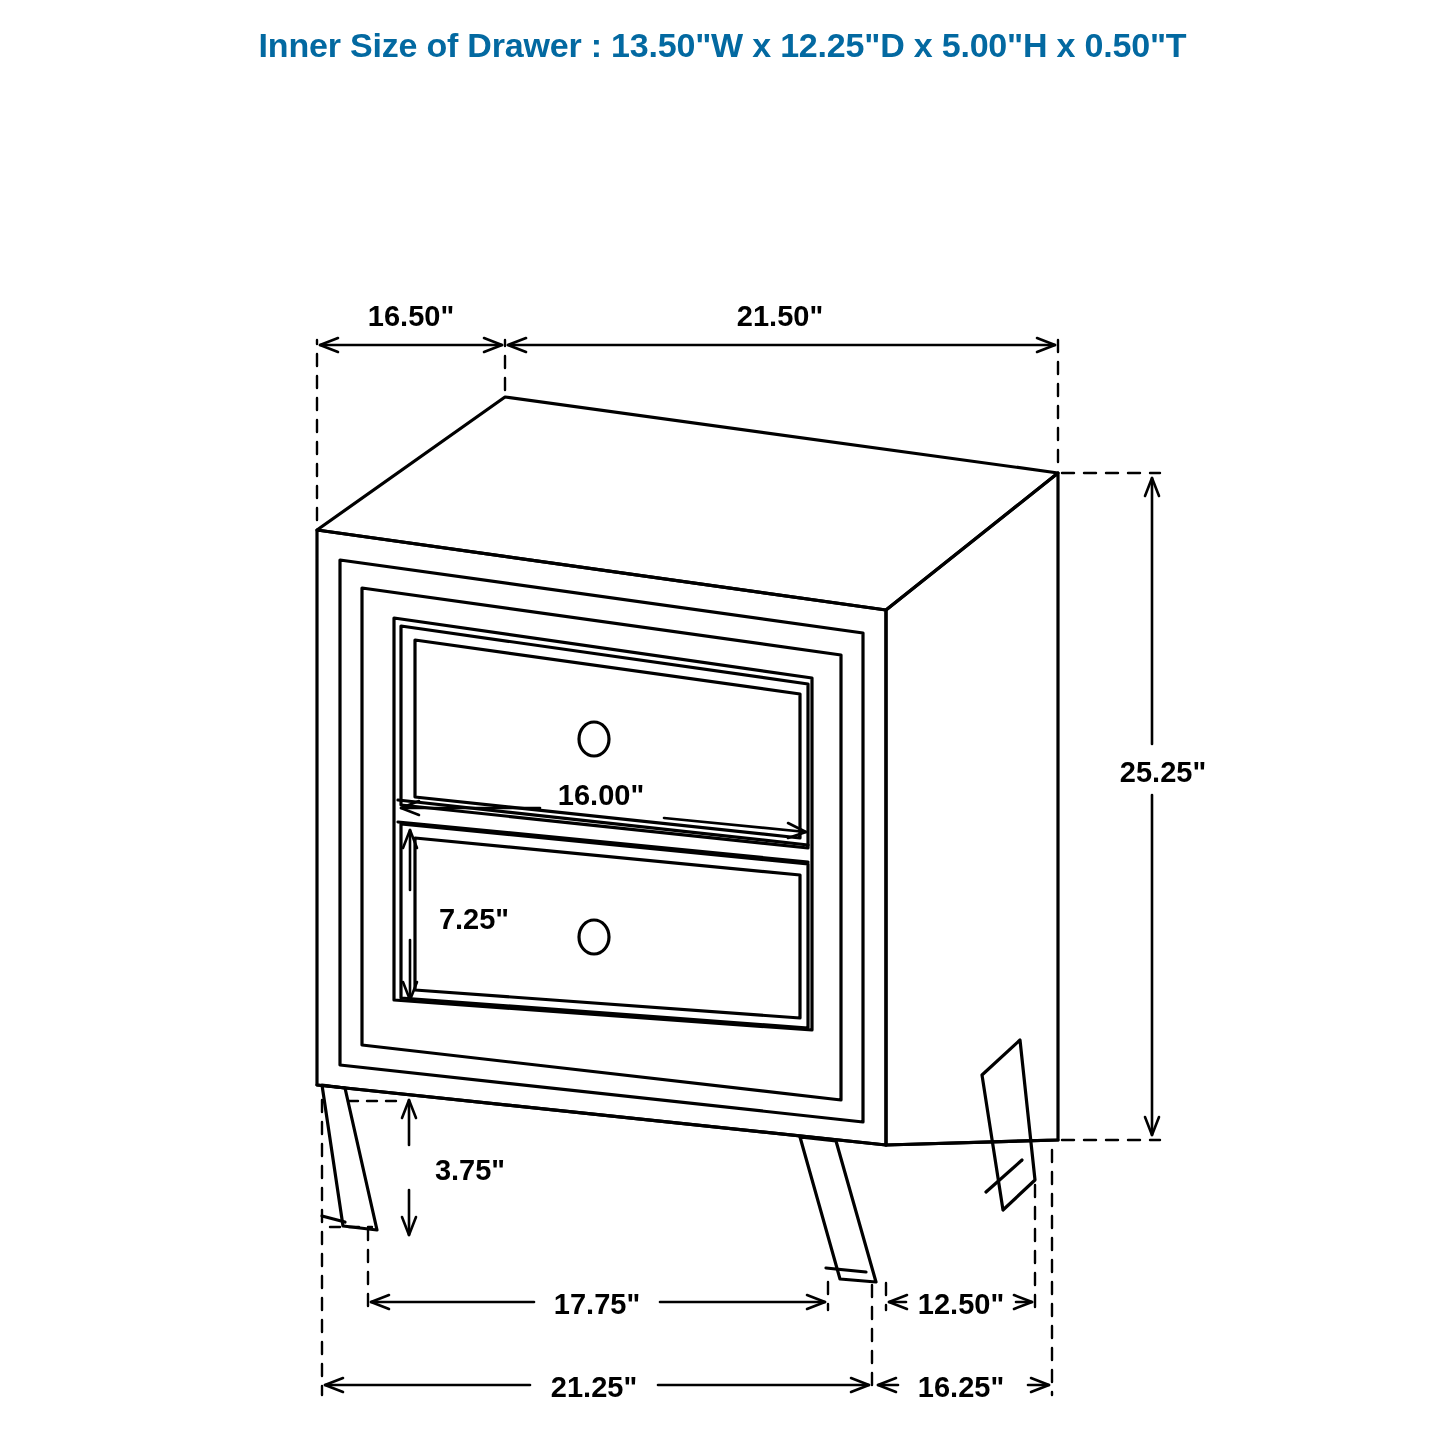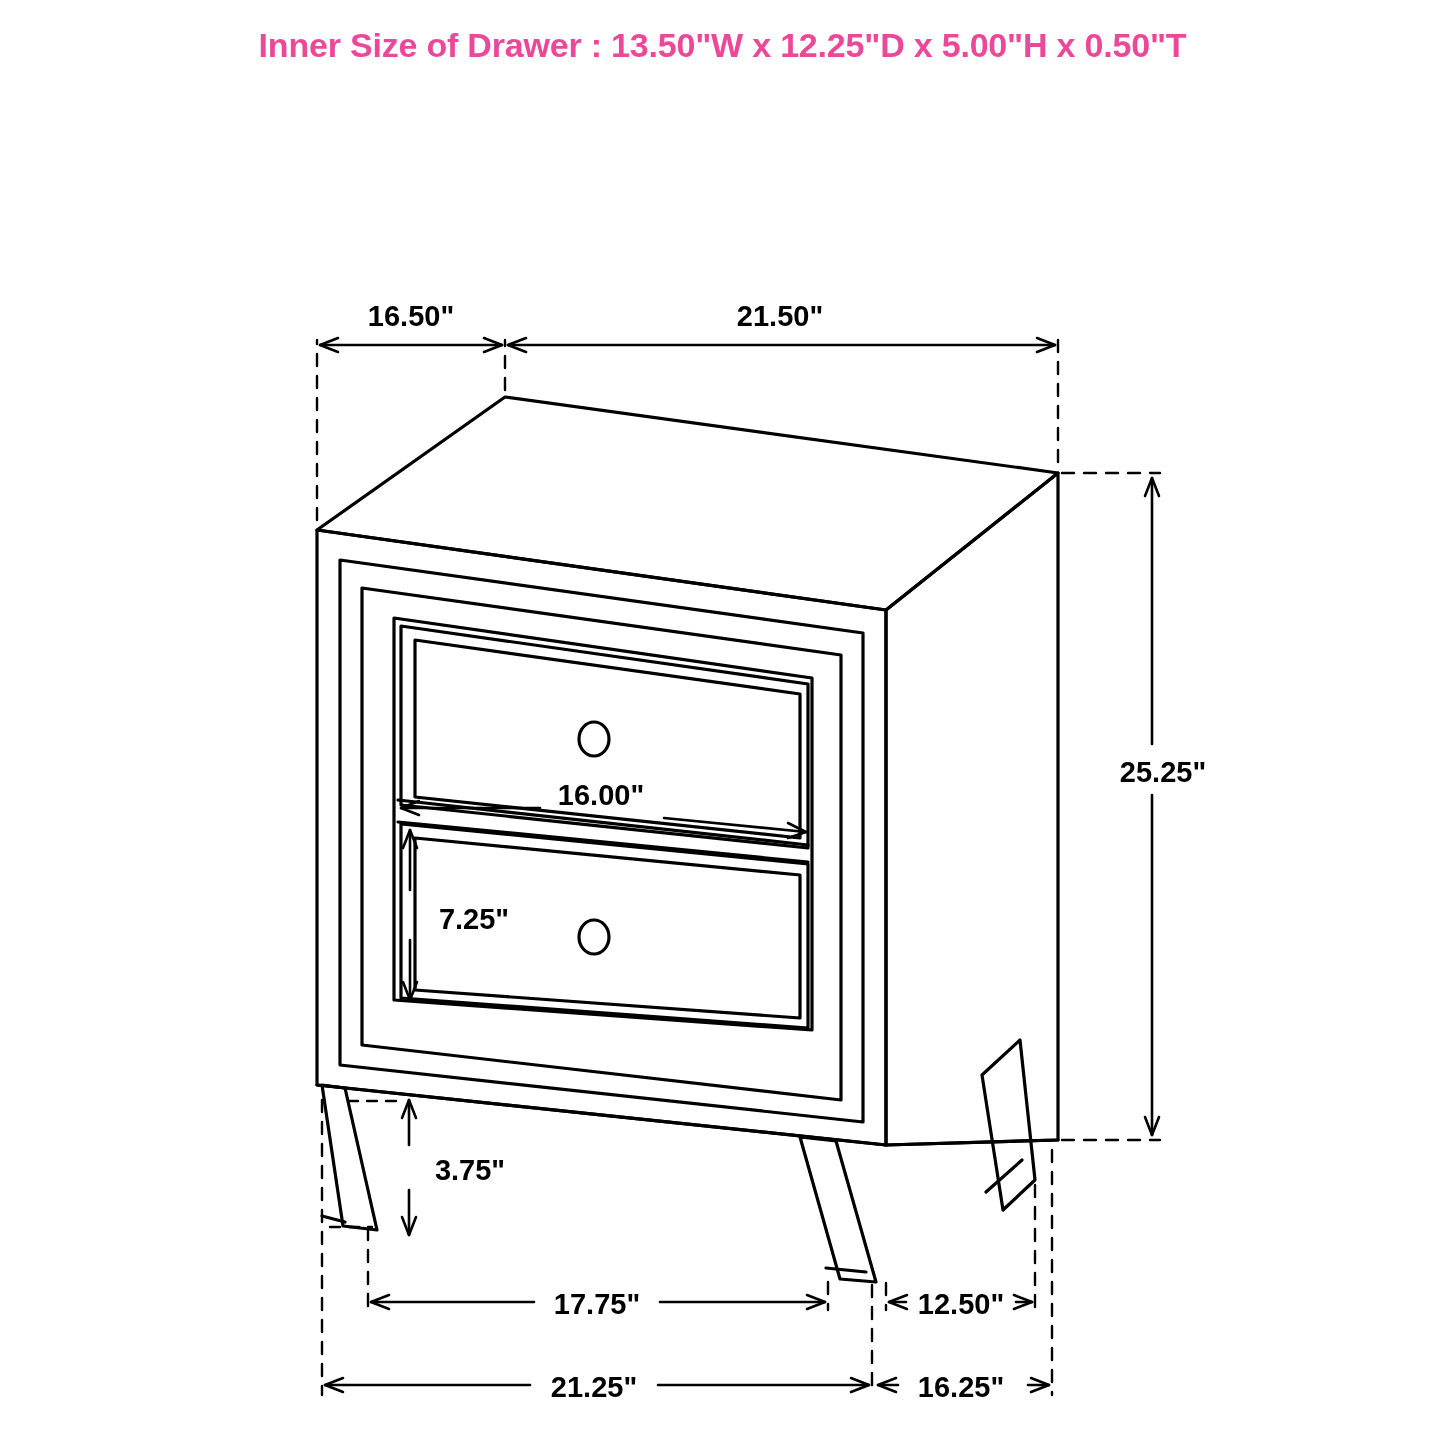--- a/index.html
+++ b/index.html
@@ -16,21 +16,21 @@
     overflow: hidden;
   }
   #title {
     position: absolute;
     left: 0;
     top: 26px;
     width: 1445px;
     text-align: center;
     font-size: 34px;
     font-weight: bold;
-    color: #ec4899;
+    color: #0369a1;
     letter-spacing: -0.2px;
   }
   #svg-wrap {
     position: absolute;
     left: 0;
     top: 0;
     width: 1445px;
     height: 1445px;
   }
   .dim-label {

